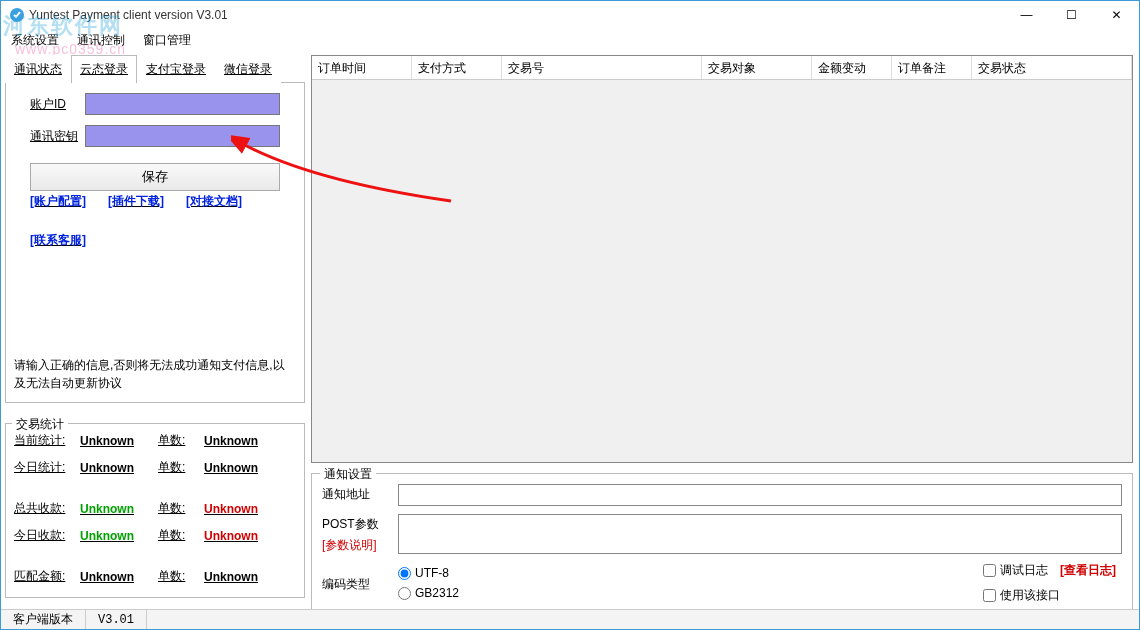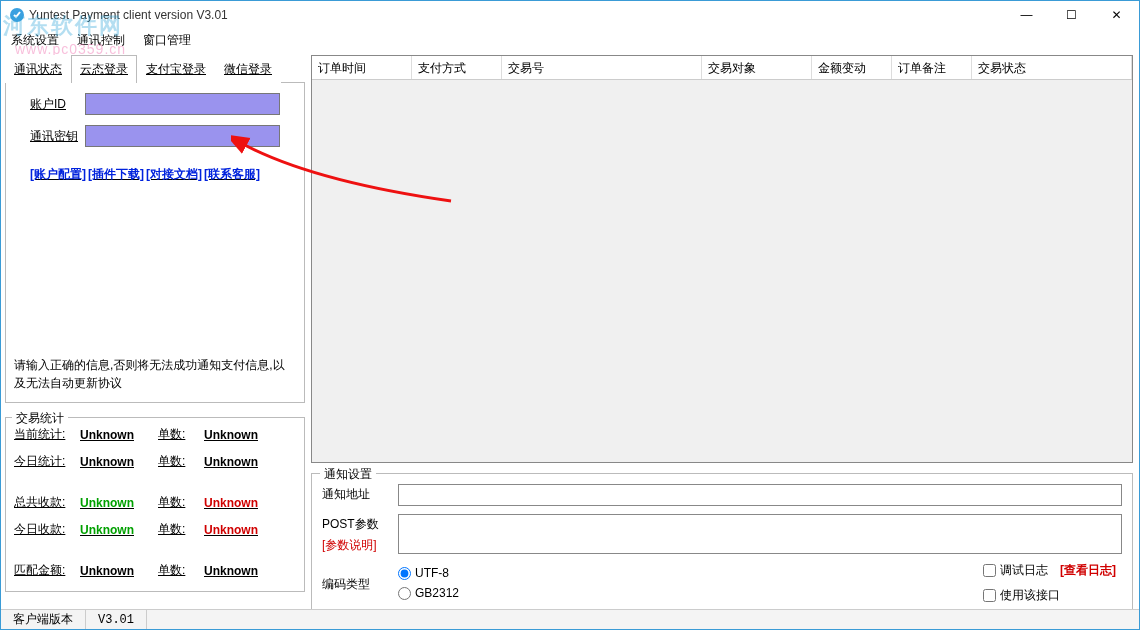--- a/index.html
+++ b/index.html
@@ -15,24 +15,24 @@
 .content { display: flex; height: 560px; padding: 4px 6px 0 4px; gap: 6px; }
 .left-panel { width: 300px; display: flex; flex-direction: column; text-decoration: underline; }
 .tabs { display: flex; border-bottom: 1px solid #bbb; position: relative; }
 .tab { padding: 5px 8px; border: 1px solid transparent; border-bottom: none; cursor: pointer; background: #fff; margin-bottom: -1px; }
 .tab.active { border-color: #bbb; background: #fff; position: relative; z-index: 1; }
 .tab-body { border: 1px solid #bbb; border-top: none; padding: 10px 24px; flex: 0 0 auto; height: 320px; position: relative; }
 .form-row { display: flex; align-items: center; margin-bottom: 10px; }
 .form-row label { width: 55px; }
 .form-row input.highlight { flex: 1; height: 22px; border: 1px solid #777; background: #9a93ee; }
 .save-btn { width: 100%; height: 28px; border: 1px solid #aaa; background: linear-gradient(#f9f9f9,#e9e9e9); margin-top: 6px; cursor: pointer; }
-.links-row { margin-top: 19px; display: flex; gap: 2px; flex-wrap: wrap; color: #0022dd; font-weight: bold; }
+.links-row { margin-top: 2px; display: flex; gap: 22px; flex-wrap: wrap; color: #0022dd; font-weight: bold; }
 .links-row span { cursor: pointer; }
 .hint { position: absolute; bottom: 10px; left: 8px; right: 8px; line-height: 1.5; }
-.stats-box { border: 1px solid #bbb; margin-top: 14px; padding: 8px 12px 12px 8px; position: relative; }
+.stats-box { border: 1px solid #bbb; margin-top: 20px; padding: 8px 12px 12px 8px; position: relative; }
 .stats-box .legend { position: absolute; top: -8px; left: 6px; background: #fff; padding: 0 4px; }
 .stats-grid { display: grid; grid-template-columns: 58px 70px 38px 70px; row-gap: 10px; column-gap: 8px; align-items: center; }
 .stats-grid .bold { font-weight: bold; }
 .stats-grid .green { color: #00a000; font-weight: bold; }
 .stats-grid .red { color: #d00000; font-weight: bold; }
 .stats-spacer { grid-column: 1 / -1; height: 4px; }
 .right-panel { flex: 1; display: flex; flex-direction: column; }
 .table-area { flex: 1; border: 1px solid #888; background: #f0f0f0; display: flex; flex-direction: column; }
 .table-head { display: flex; background: #fff; border-bottom: 1px solid #ccc; height: 24px; }
 .th { border-right: 1px solid #ddd; padding: 4px 6px; white-space: nowrap; overflow: hidden; }
@@ -103,20 +103,21 @@
     </div>
     <div class="tab-body">
       <div class="form-row">
         <label>账户ID</label>
         <input class="highlight" style="">
       </div>
       <div class="form-row">
         <label>通讯密钥</label>
         <input class="highlight" style="">
       </div>
+      <button class="save-btn">保存</button>
       <div class="links-row">
         <span>[账户配置]</span>
         <span>[插件下载]</span>
         <span>[对接文档]</span>
         <span>[联系客服]</span>
       </div>
       <div class="hint">请输入正确的信息,否则将无法成功通知支付信息,以及无法自动更新协议</div>
     </div>
 
     <div class="stats-box">

